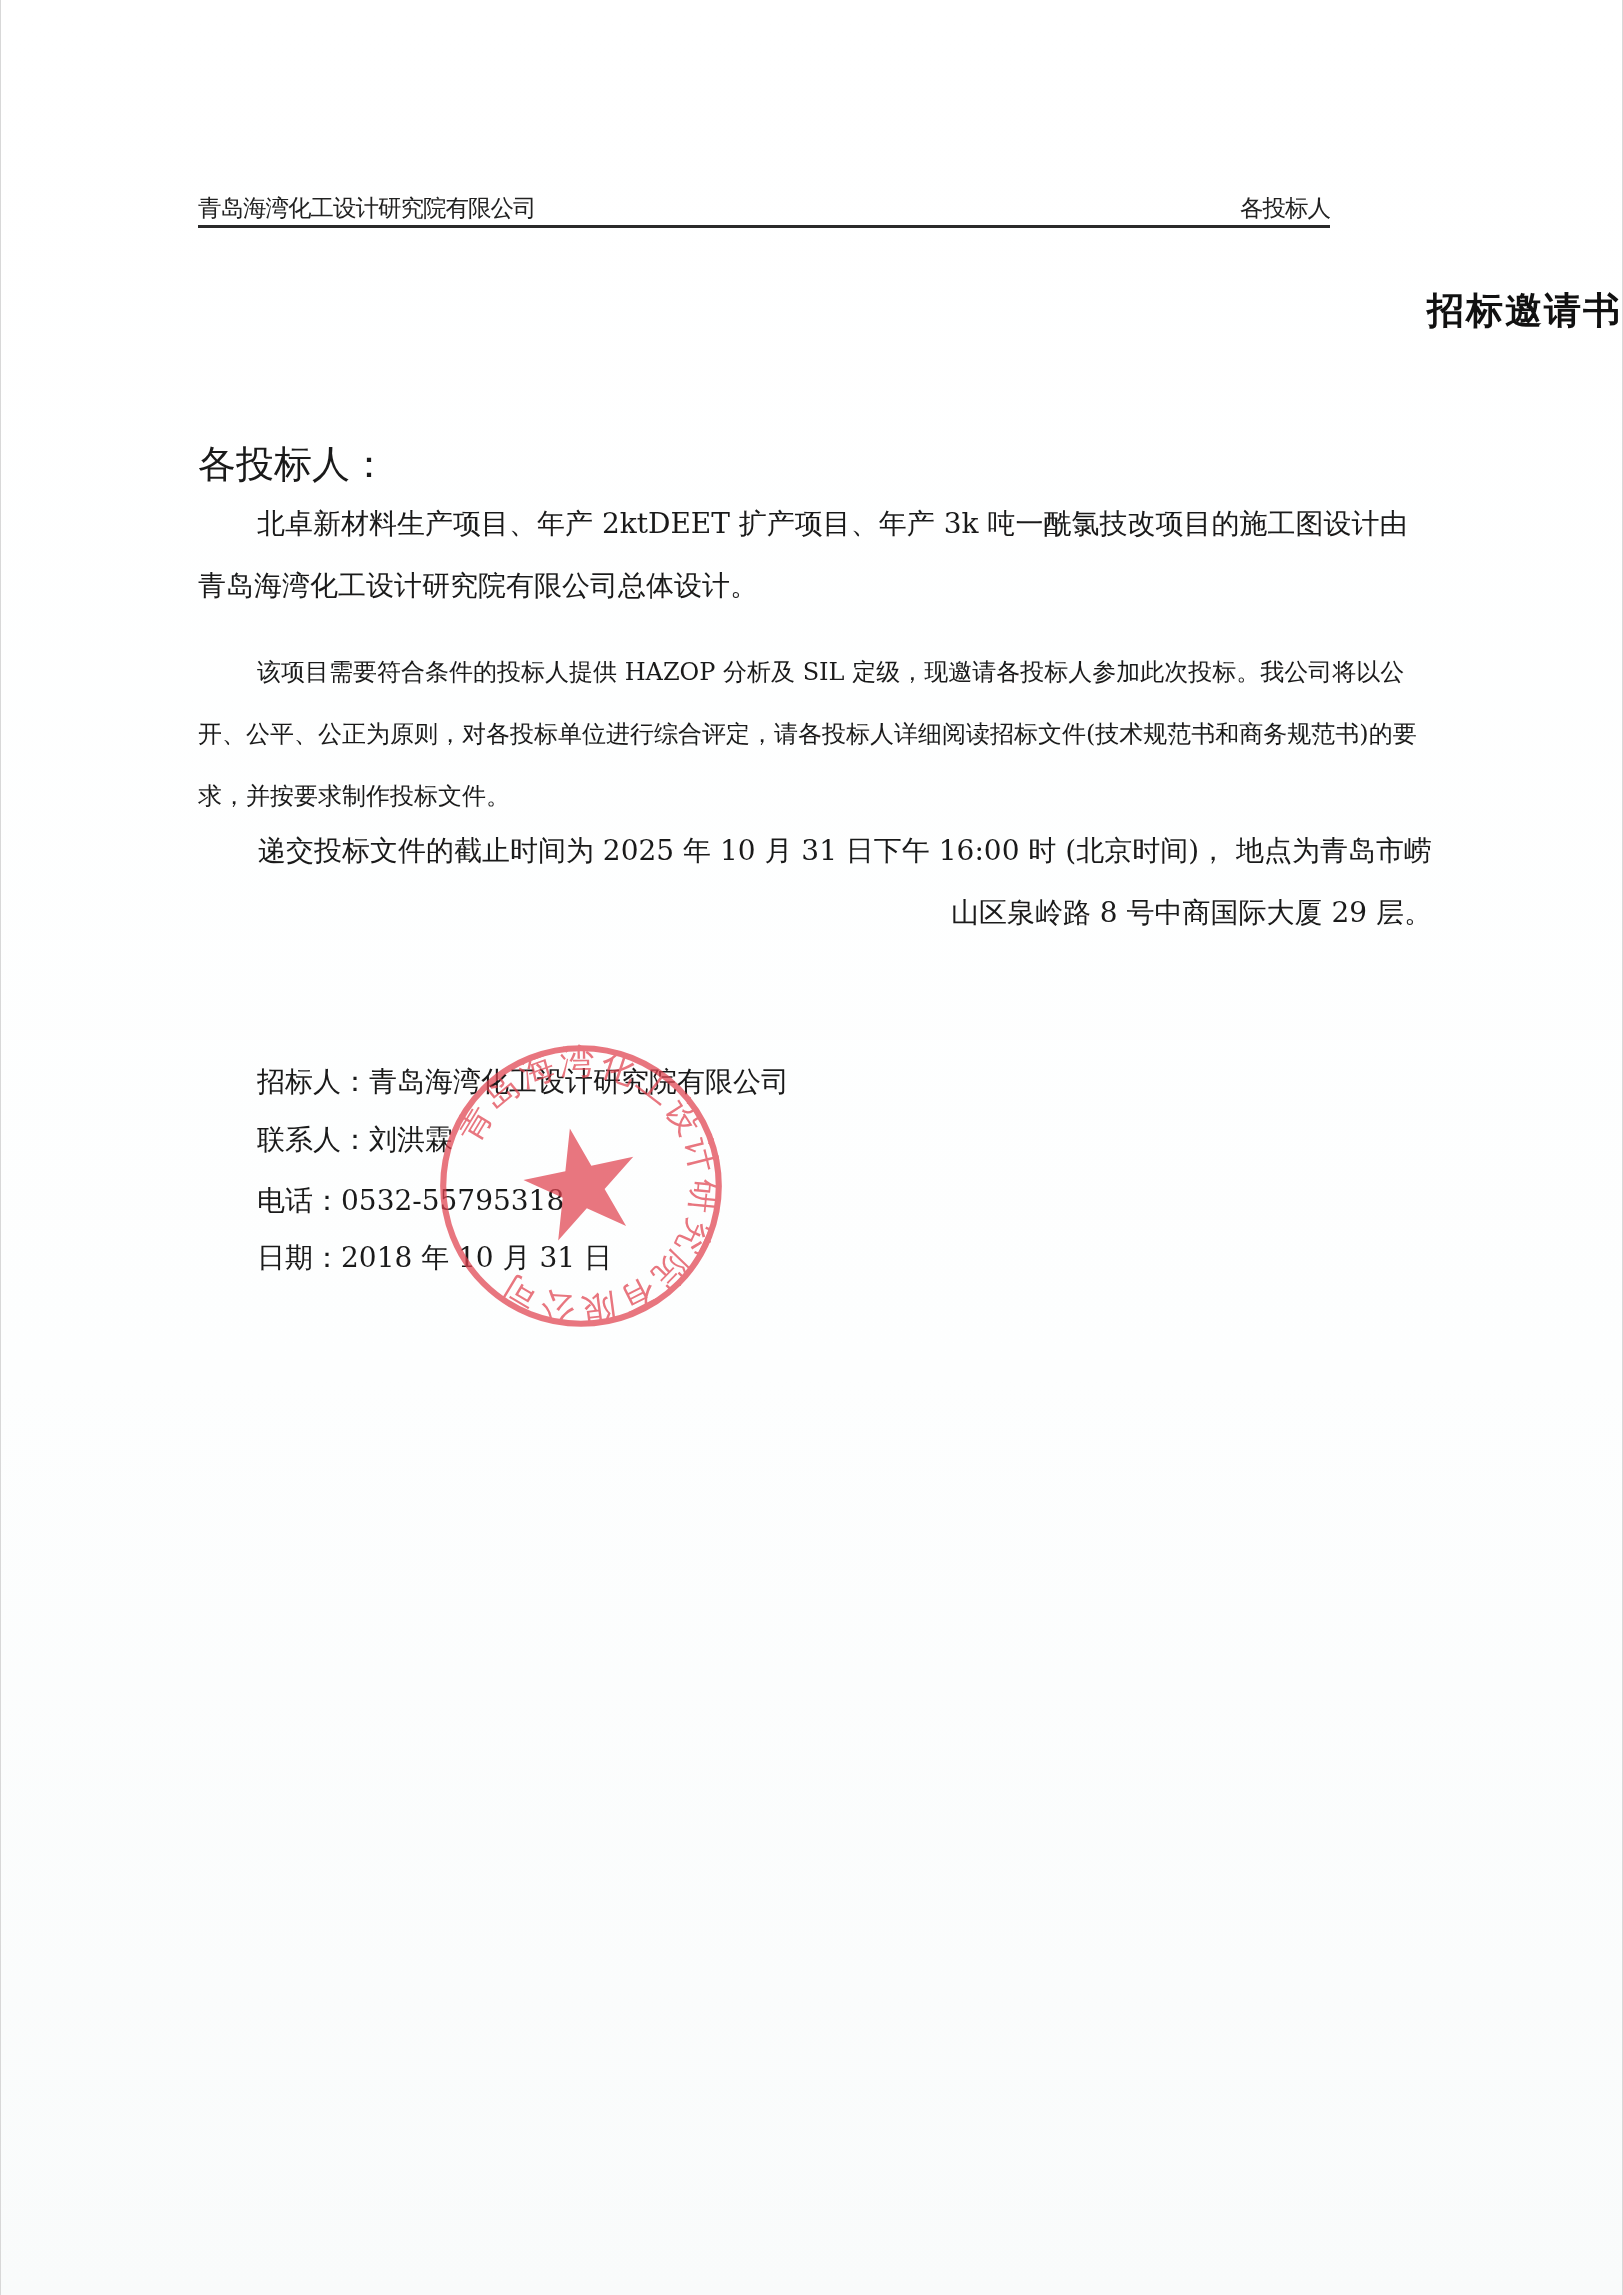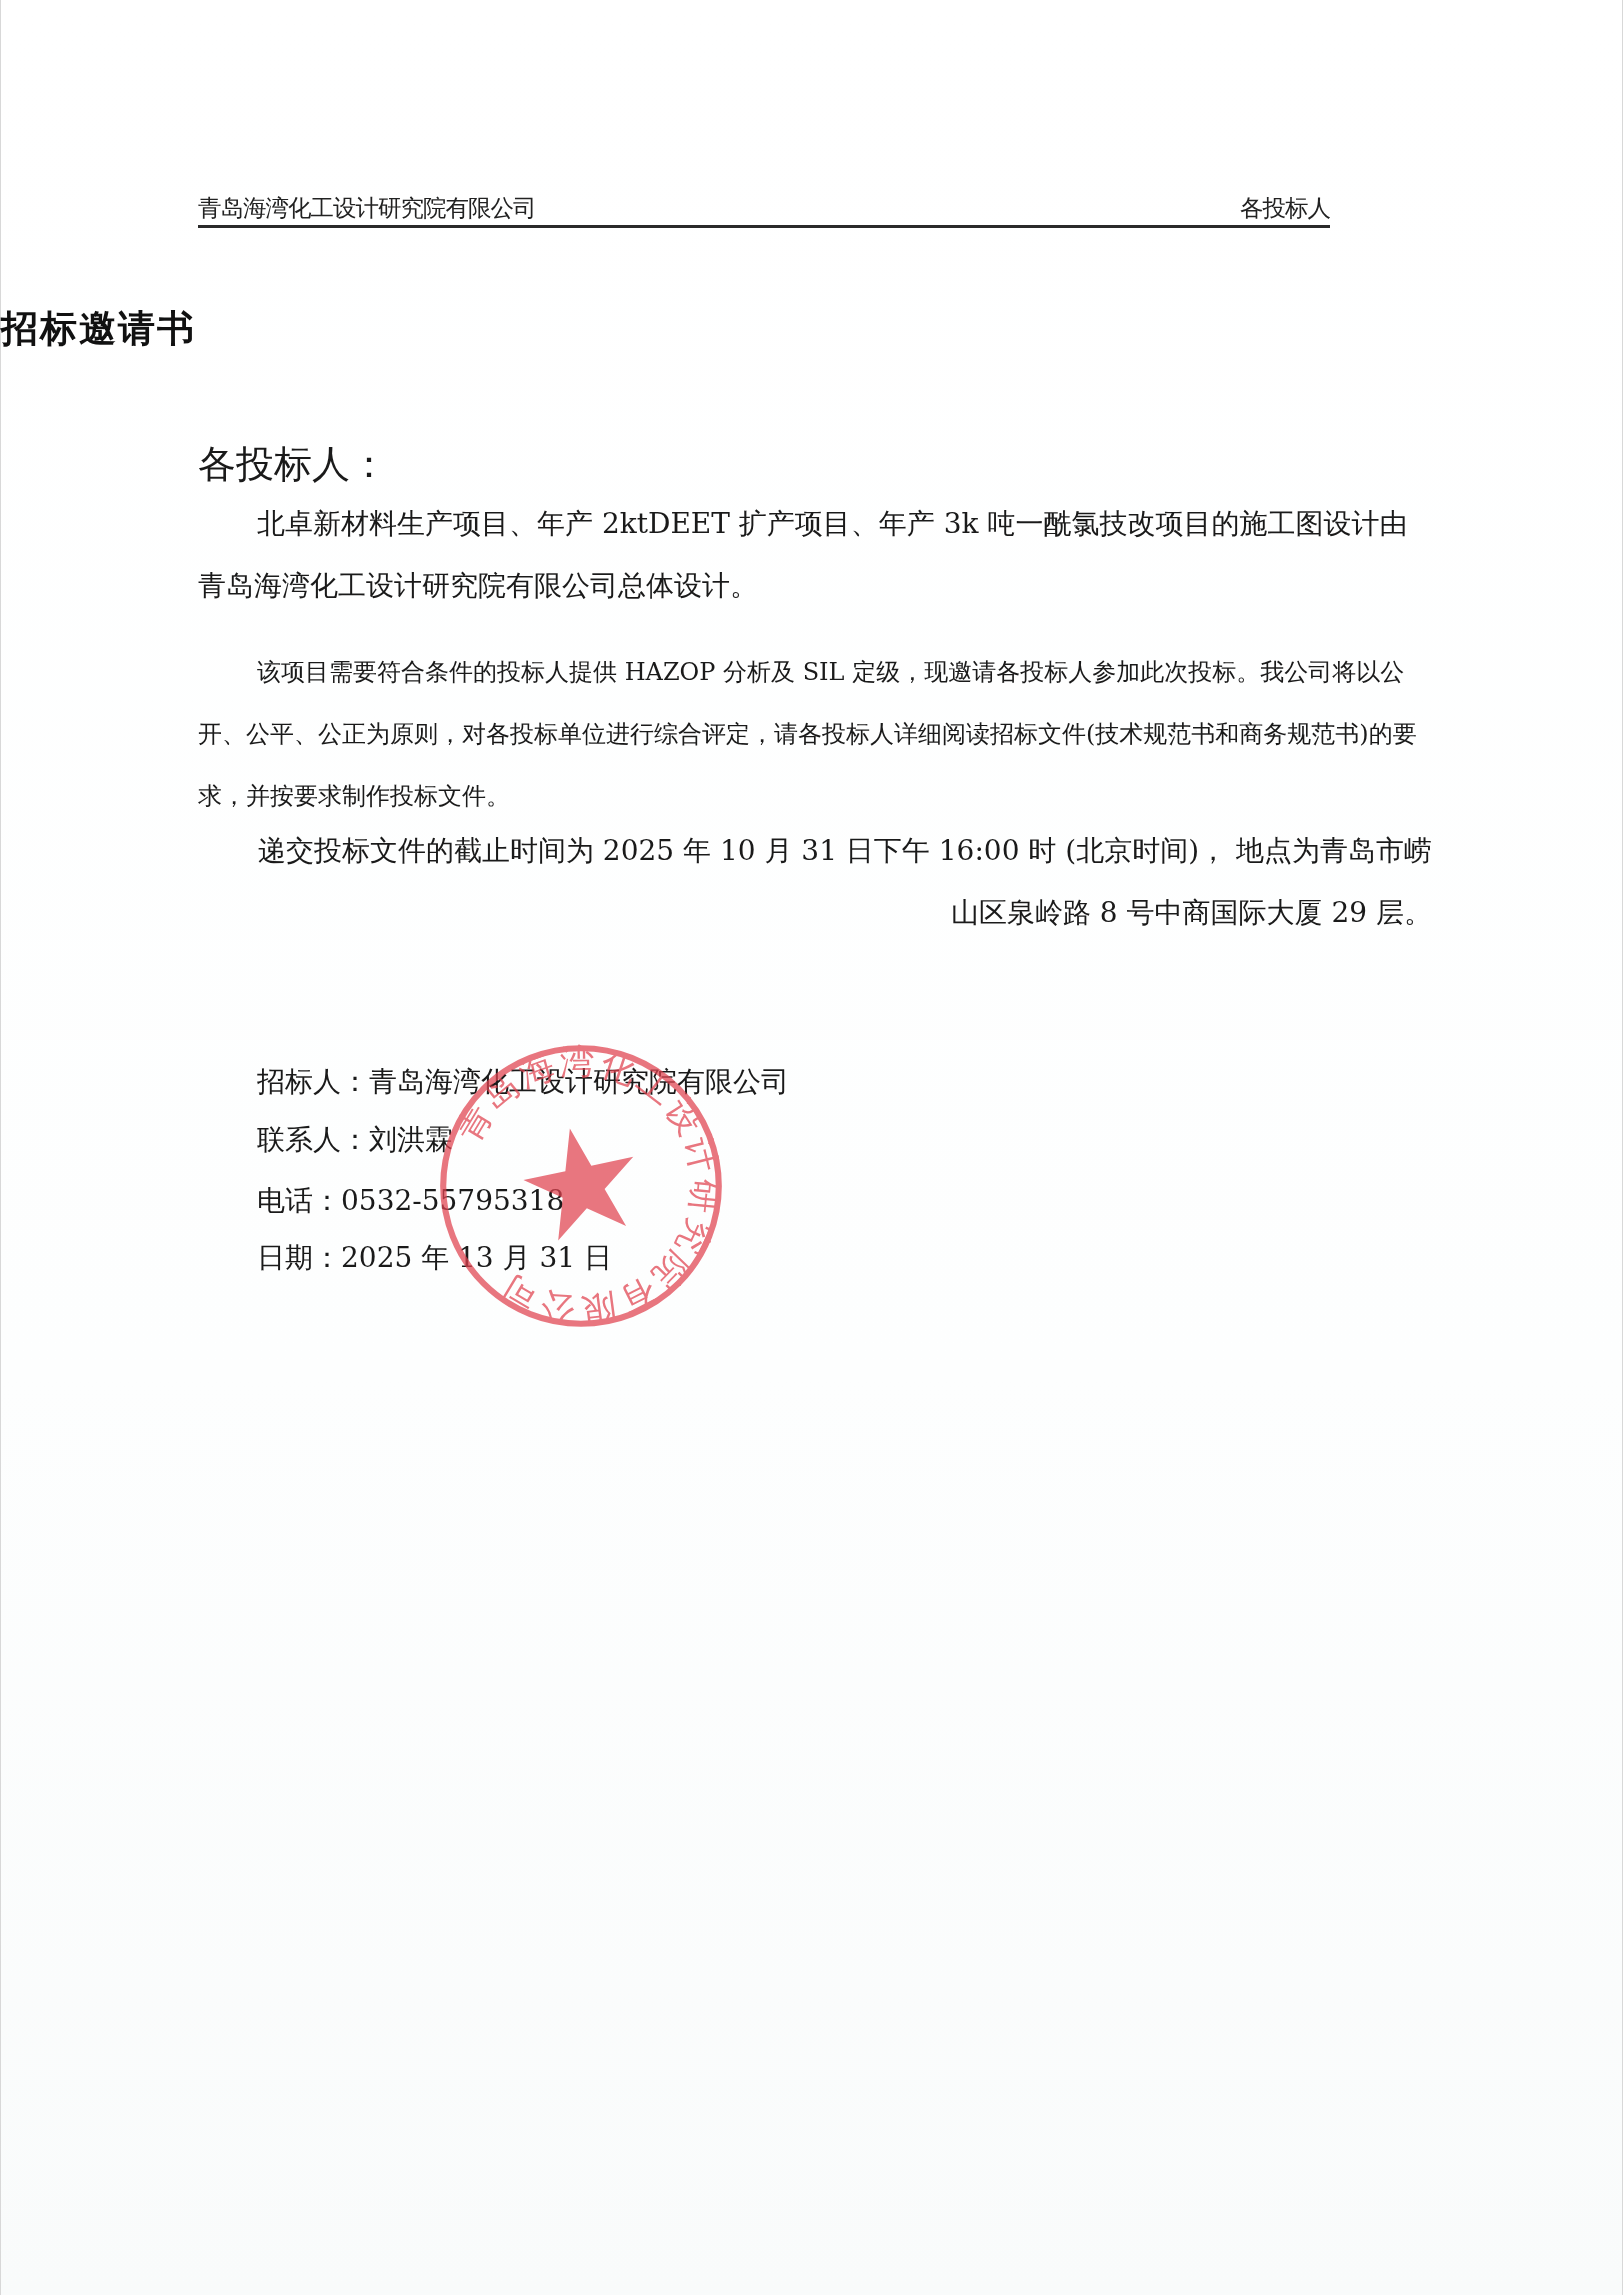--- a/index.html
+++ b/index.html
@@ -42,22 +42,22 @@
       position: absolute;
       left: 197px;
       width: 1132px;
       top: 225px;
       height: 2.6px;
       background: #2a2a2a;
     }
     .title {
       position: absolute;
       left: 0; right: 0;
-      top: 304px;
-      text-align: left;
+      top: 286px;
+      text-align: right;
       font-family: "DejaVu Sans", "Liberation Sans", sans-serif;
       font-size: 37px;
       font-weight: bold;
       letter-spacing: 2px;
       color: #111;
     }
     .body-text {
       position: absolute;
       left: 197px;
       width: 1234px;
@@ -107,21 +107,21 @@
 
   <div class="body-text salutation">各投标人：</div>
 
   <p class="para p1">北卓新材料生产项目、年产 2ktDEET 扩产项目、年产 3k 吨一酰氯技改项目的施工图设计由青岛海湾化工设计研究院有限公司总体设计。</p>
   <p class="para p2">该项目需要符合条件的投标人提供 HAZOP 分析及 SIL 定级，现邀请各投标人参加此次投标。我公司将以公开、公平、公正为原则，对各投标单位进行综合评定，请各投标人详细阅读招标文件(技术规范书和商务规范书)的要求，并按要求制作投标文件。</p>
   <p class="para p3">递交投标文件的截止时间为 2025 年 10 月 31 日下午 16:00 时 (北京时间)， 地点为青岛市崂山区泉岭路 8 号中商国际大厦 29 层。</p>
 
   <div class="sig sig-1">招标人：青岛海湾化工设计研究院有限公司</div>
   <div class="sig sig-2">联系人：刘洪霖</div>
   <div class="sig sig-3">电话：0532-55795318</div>
-  <div class="sig sig-4">日期：2025 年 13 月 31 日</div>
+  <div class="sig sig-4">日期：2018 年 10 月 31 日</div>
 
   <svg class="stamp" viewBox="0 0 580 580">
     <defs>
       <path id="arc-top" d="M 290,290 m -220,0 a 220,220 0 1,1 440,0 a 220,220 0 1,1 -440,0"></path>
     </defs>
     <circle cx="290" cy="290" r="270" fill="none" stroke="#e0424f" stroke-width="12"></circle>
     <g>
       <polygon points="290,175 316,255 400,255 332,305 358,385 290,335 222,385 248,305 180,255 264,255" fill="#e0424f" transform="rotate(-12 290 280)"></polygon>
     </g>
     <text font-family="DejaVu Sans, Liberation Sans, sans-serif" font-size="68" fill="#e0424f" letter-spacing="6">

